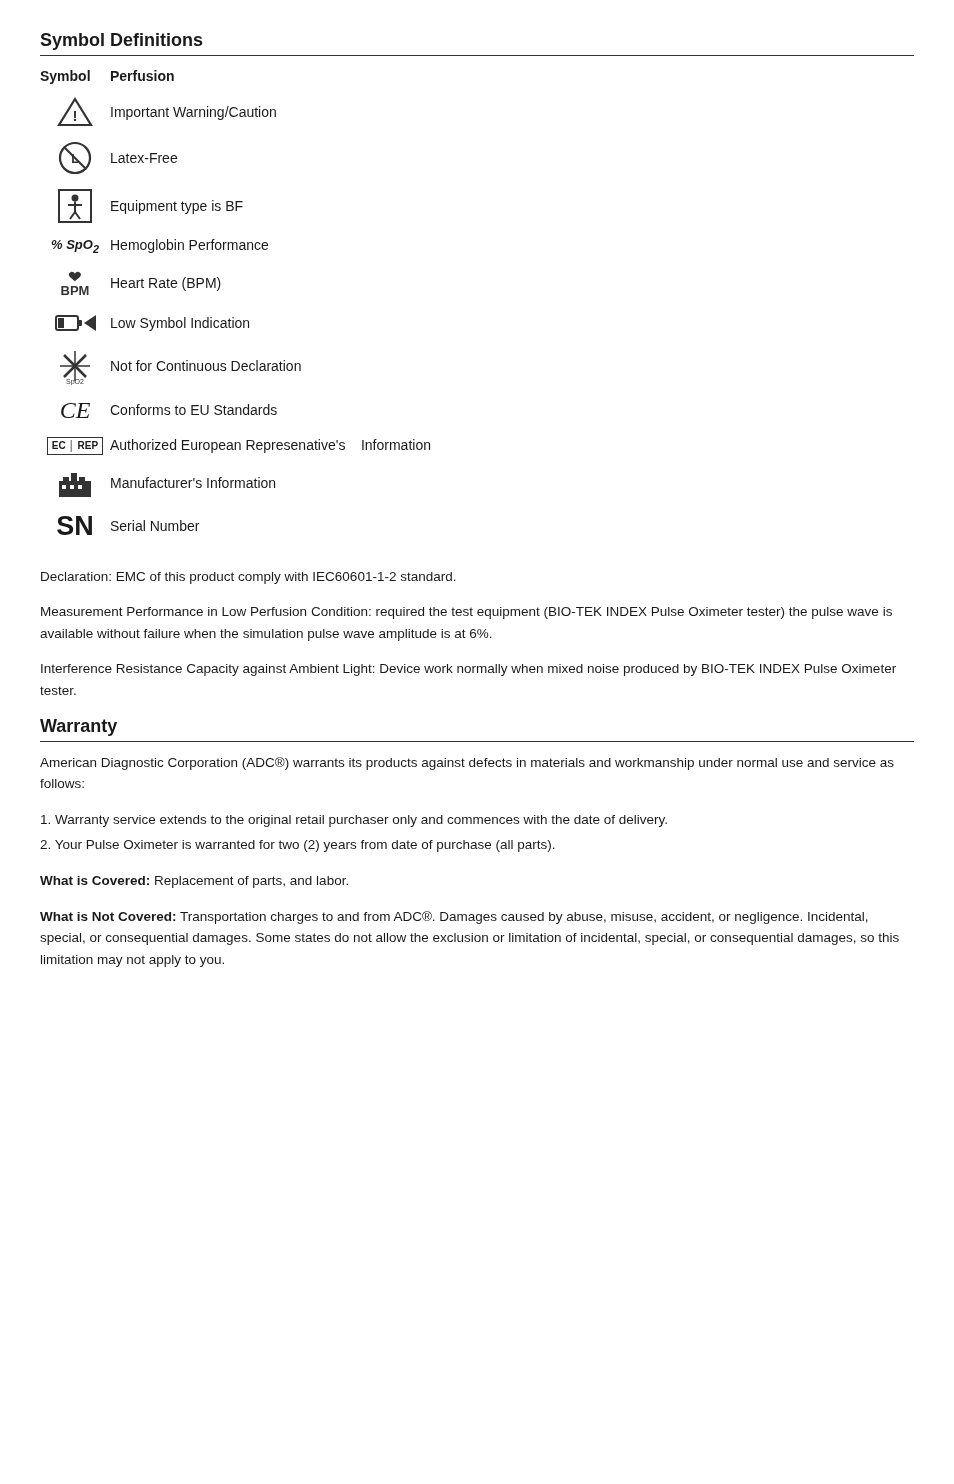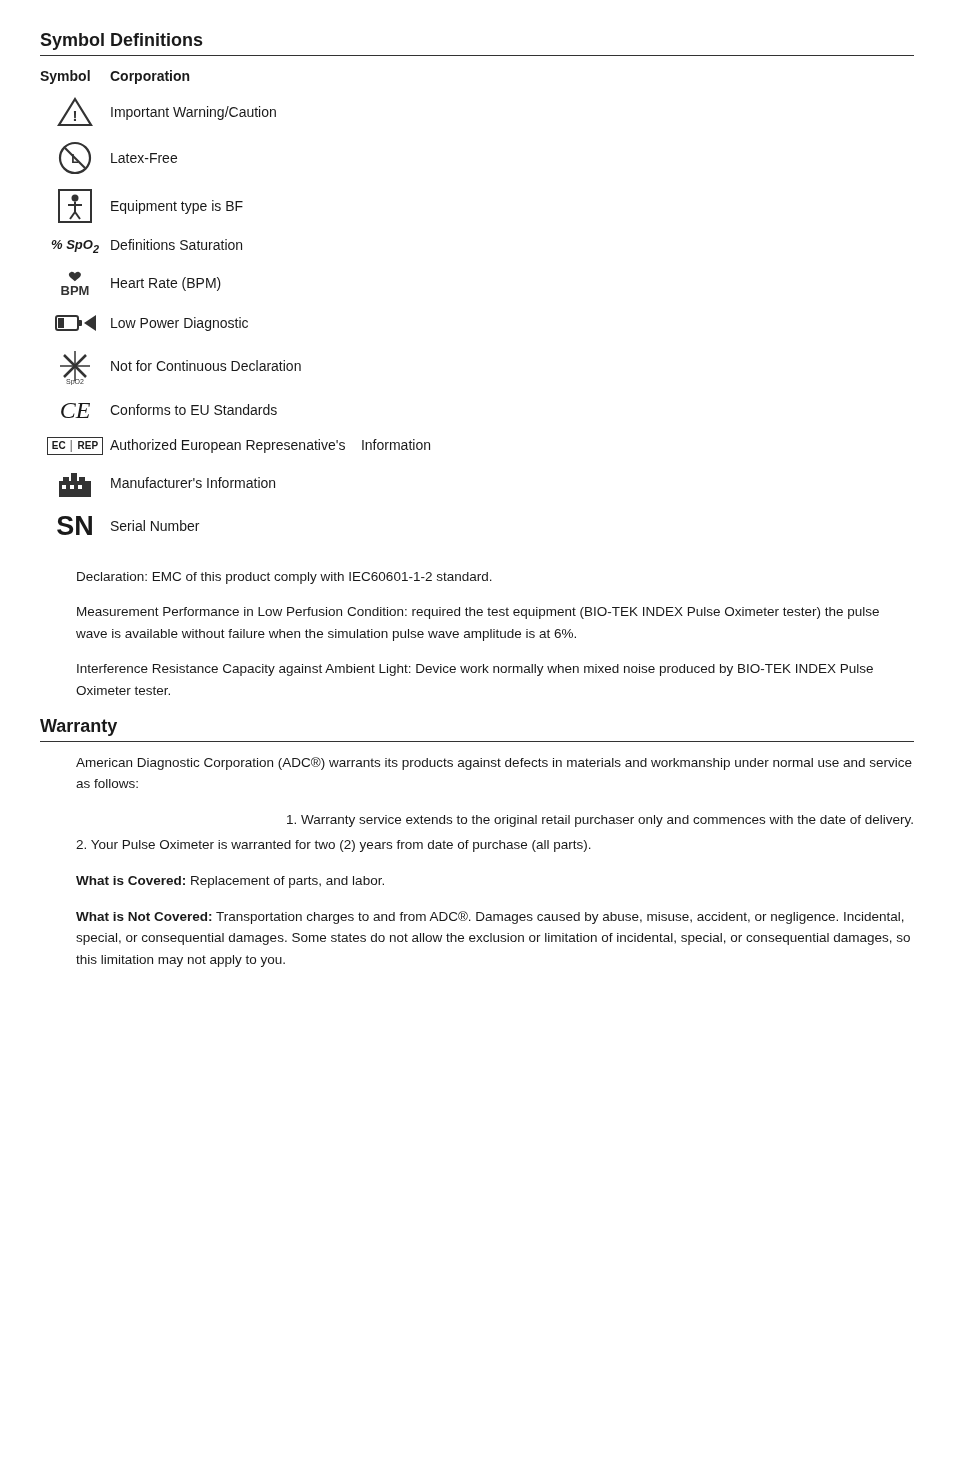--- a/index.html
+++ b/index.html
@@ -46,21 +46,20 @@
     }
 
     .def-col {
       padding-left: 20px;
     }
 
     .body-text {
       font-size: 13.5px;
       line-height: 1.6;
       margin-bottom: 14px;
-      margin-left: 36px;
     }
 
     .warranty-section {
       margin-top: 10px;
     }
 
     .sn-row td {
       vertical-align: middle;
     }
 
@@ -70,21 +69,21 @@
 </head>
 <body>
 
 <div>
   <div class="section-title">Symbol Definitions</div>
 
   <table class="symbol-table">
     <thead>
       <tr class="header-row">
         <th class="symbol-col">Symbol</th>
-        <th class="def-col">Corporation</th>
+        <th class="def-col">Perfusion</th>
       </tr>
     </thead>
     <tbody>
 
       <tr>
         <td class="symbol-col">
           <svg width="36" height="32" viewBox="0 0 36 32">
             <polygon points="18,3 34,29 2,29" fill="none" stroke="#333" stroke-width="2.2"></polygon>
             <text x="18" y="25" text-anchor="middle" font-size="15" font-weight="bold" fill="#333">!</text>
           </svg>
@@ -122,21 +121,21 @@
         <td class="def-col">
           <span>Equipment type is BF</span>
         </td>
       </tr>
 
       <tr>
         <td class="symbol-col">
           <span style="font-size:13px; font-weight:bold; font-style:italic;">% SpO<sub>2</sub></span>
         </td>
         <td class="def-col">
-          <span>Definitions Saturation</span>
+          <span>Hemoglobin Performance</span>
         </td>
       </tr>
 
       <tr>
         <td class="symbol-col">
           <svg width="42" height="32" viewBox="0 0 42 32">
 
             <path d="M21,10 C21,10 18,6 14,7 C10,8 9,12 11,15 C13,18 21,24 21,24 C21,24 29,18 31,15 C33,12 32,8 28,7 C24,6 21,10 21,10 Z" fill="#333" transform="scale(0.55) translate(17,2)"></path>
             <text x="21" y="28" text-anchor="middle" font-size="13" font-weight="bold" fill="#333">BPM</text>
           </svg>
@@ -152,21 +151,21 @@
 
             <rect x="2" y="5" width="22" height="14" rx="2" ry="2" fill="none" stroke="#333" stroke-width="2"></rect>
             <rect x="24" y="9" width="4" height="6" rx="1" fill="#333"></rect>
 
             <rect x="4" y="7" width="6" height="10" fill="#333"></rect>
 
             <polygon points="30,12 42,4 42,20" fill="#333"></polygon>
           </svg>
         </td>
         <td class="def-col">
-          <span>Low Power Diagnostic</span>
+          <span>Low Symbol Indication</span>
         </td>
       </tr>
 
       <tr>
         <td class="symbol-col">
           <svg width="38" height="38" viewBox="0 0 38 38">
 
             <line x1="8" y1="8" x2="30" y2="30" stroke="#333" stroke-width="2.5"></line>
             <line x1="30" y1="8" x2="8" y2="30" stroke="#333" stroke-width="2.5"></line>
             <line x1="4" y1="19" x2="34" y2="19" stroke="#333" stroke-width="1.5"></line>
@@ -231,21 +230,21 @@
 
   <p class="body-text">Measurement Performance in Low Perfusion Condition: required the test equipment (BIO-TEK INDEX Pulse Oximeter tester) the pulse wave is available without failure when the simulation pulse wave amplitude is at 6%.</p>
 
   <p class="body-text">Interference Resistance Capacity against Ambient Light: Device work normally when mixed noise produced by BIO-TEK INDEX Pulse Oximeter tester.</p>
 </div>
 
 <div class="warranty-section">
   <div class="section-title">Warranty</div>
   <p class="body-text">American Diagnostic Corporation (ADC®) warrants its products against defects in materials and workmanship under normal use and service as follows:</p>
 
-  <p class="body-text" style="margin-bottom:4px;text-align:right;">1.  Warranty service extends to the original retail purchaser only and commences with the date of delivery.</p>
+  <p class="body-text" style="margin-bottom:4px;">1.  Warranty service extends to the original retail purchaser only and commences with the date of delivery.</p>
   <p class="body-text">2.  Your Pulse Oximeter is warranted for two (2) years from date of purchase (all parts).</p>
 
   <p class="body-text">
     <strong>What is Covered:</strong><span> Replacement of parts, and labor.</span>
   </p>
 
   <p class="body-text">
     <strong>What is Not Covered:</strong><span> Transportation charges to and from ADC®. Damages caused by abuse, misuse, accident, or negligence. Incidental, special, or consequential damages. Some states do not allow the exclusion or limitation of incidental, special, or consequential damages, so this limitation may not apply to you.</span>
   </p>
 </div>

